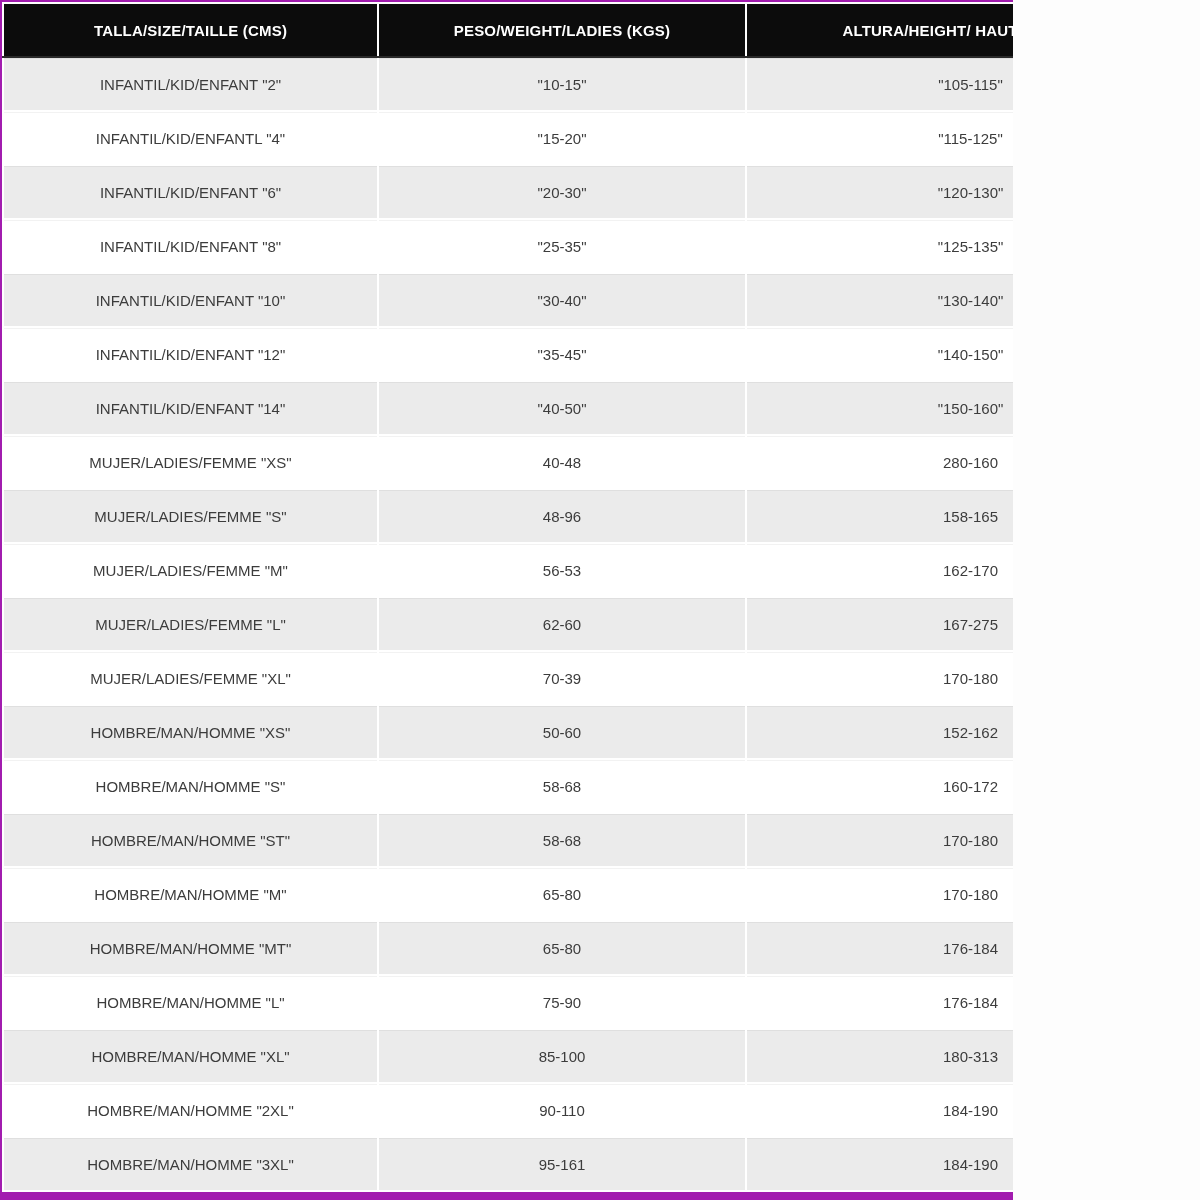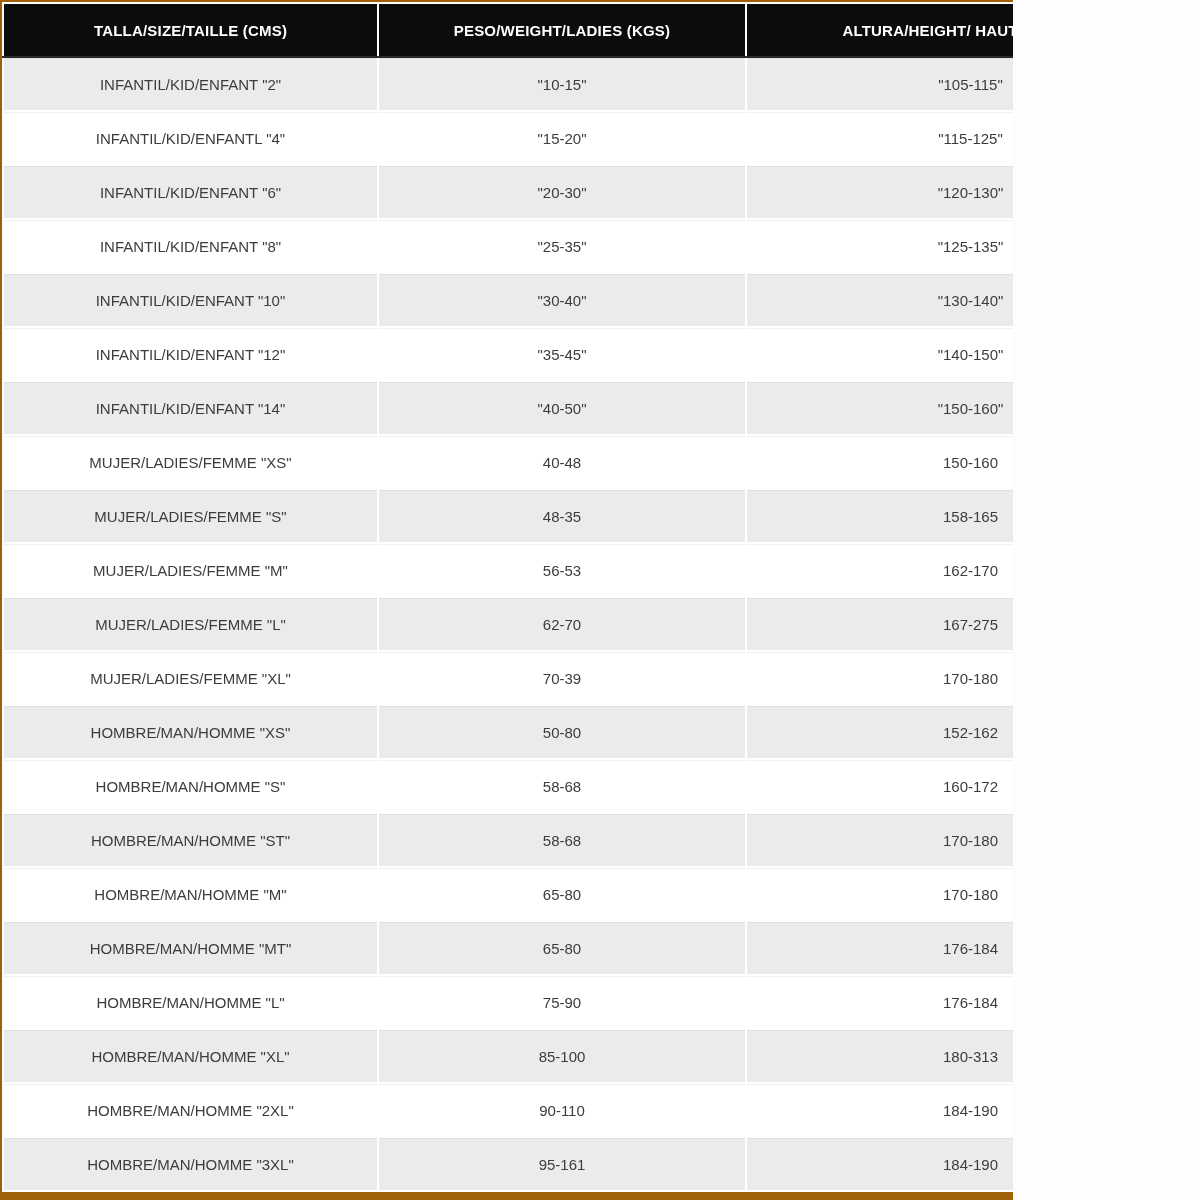--- a/index.html
+++ b/index.html
@@ -4,21 +4,21 @@
 <style>
   html, body {
     margin: 0;
     padding: 0;
     background: #fdfdfd;
     font-family: "Liberation Sans", "DejaVu Sans", sans-serif;
   }
   .page {
     width: 1013px;
     height: 1200px;
-    background: #a16207;
+    background: #a21caf;
     overflow: hidden;
   }
   table.size-chart {
     border-collapse: collapse;
     table-layout: fixed;
     width: 1192px;
     margin: 2px 0 0 2px;
   }
   col.c1 { width: 375px; }
   col.c2 { width: 368px; }
@@ -96,45 +96,45 @@
           <td>"140-150"</td>
         </tr>
         <tr class="row-gray">
           <td>INFANTIL/KID/ENFANT "14"</td>
           <td>"40-50"</td>
           <td>"150-160"</td>
         </tr>
         <tr class="row-white">
           <td>MUJER/LADIES/FEMME "XS"</td>
           <td>40-48</td>
-          <td>150-160</td>
+          <td>280-160</td>
         </tr>
         <tr class="row-gray">
           <td>MUJER/LADIES/FEMME "S"</td>
-          <td>48-35</td>
+          <td>48-96</td>
           <td>158-165</td>
         </tr>
         <tr class="row-white">
           <td>MUJER/LADIES/FEMME "M"</td>
           <td>56-53</td>
           <td>162-170</td>
         </tr>
         <tr class="row-gray">
           <td>MUJER/LADIES/FEMME "L"</td>
-          <td>62-70</td>
+          <td>62-60</td>
           <td>167-275</td>
         </tr>
         <tr class="row-white">
           <td>MUJER/LADIES/FEMME "XL"</td>
           <td>70-39</td>
           <td>170-180</td>
         </tr>
         <tr class="row-gray">
           <td>HOMBRE/MAN/HOMME "XS"</td>
-          <td>50-80</td>
+          <td>50-60</td>
           <td>152-162</td>
         </tr>
         <tr class="row-white">
           <td>HOMBRE/MAN/HOMME "S"</td>
           <td>58-68</td>
           <td>160-172</td>
         </tr>
         <tr class="row-gray">
           <td>HOMBRE/MAN/HOMME "ST"</td>
           <td>58-68</td>

